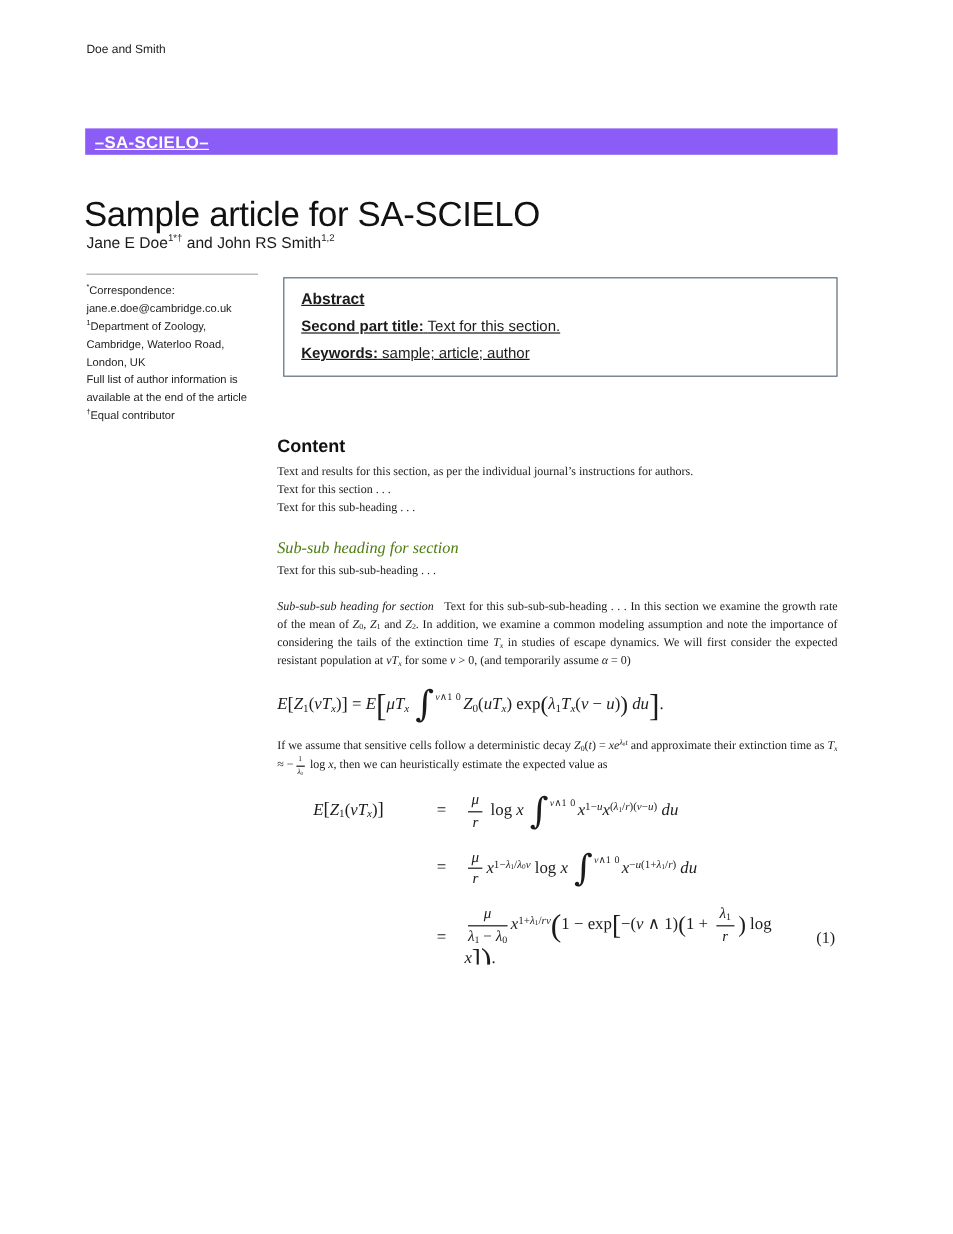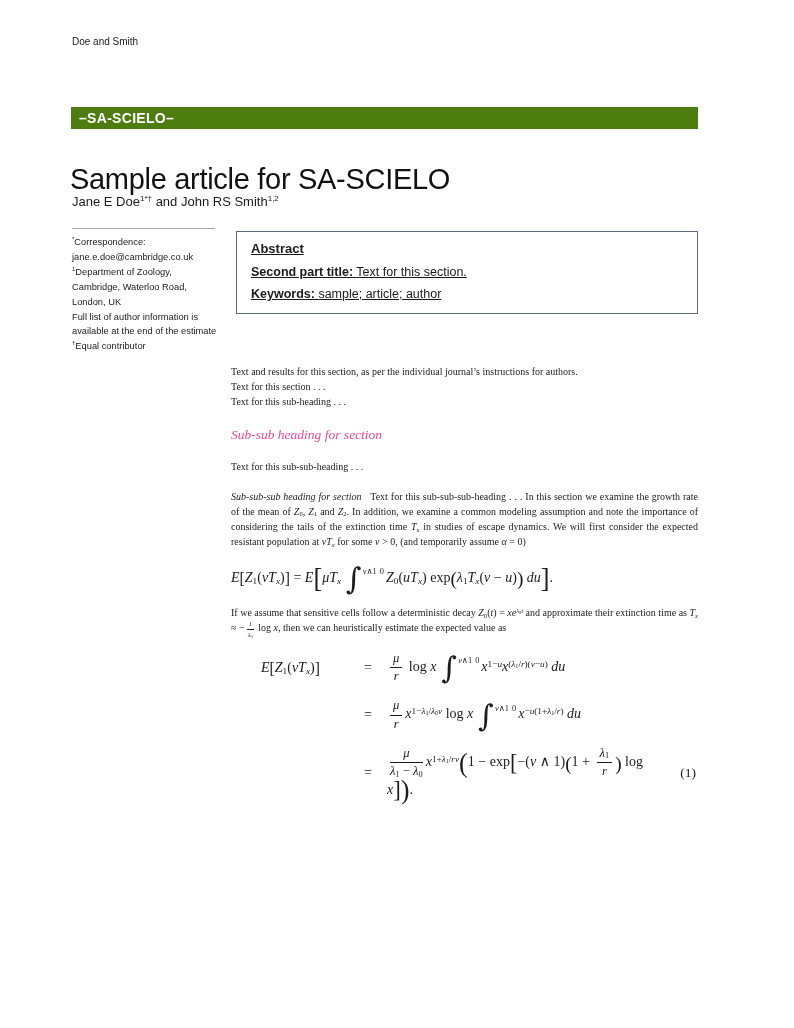--- a/index.html
+++ b/index.html
@@ -56,21 +56,21 @@
     font-family:"Liberation Sans", sans-serif; font-weight:bold; font-size:15px;
     margin:0 0 5px 0; color:#111;
   }
   h2.sec.later { margin-top:17px; }
   h3.subsec {
     font-family:"Liberation Sans", sans-serif; font-weight:normal; font-size:13px;
     margin:15px 0 4px 0; color:#111;
   }
   h4.subsubsec {
     font-family:"Liberation Serif", serif; font-style:italic; font-weight:normal;
-    font-size:13.5px; margin:17px 0 16px 0; color:#ec4899;
+    font-size:13.5px; margin:17px 0 3px 0; color:#4d7c0f;
   }
   .bigpar { margin-top:15px !important; }
   .runin { font-style:italic; }
 
   
   .math { font-family:"Liberation Serif","DejaVu Serif", serif; }
   .math i { font-style:italic; }
   .math sup { font-size:66%; vertical-align:baseline; position:relative; top:-0.48em; }
   .math sub { font-size:66%; vertical-align:baseline; position:relative; top:0.22em; }
   p sup { font-size:66%; vertical-align:baseline; position:relative; top:-0.48em; }
@@ -106,54 +106,55 @@
   .eq-rel { text-align:center; }
   .eq-tag { justify-self:end; font-size:13.5px; padding-right:2px; }
 </style>
 </head>
 <body>
 
 <div class="page">
 
   <div class="running-head">Doe and Smith</div>
 
-  <div class="banner" style="background: #4d7c0f;">
+  <div class="banner" style="background: #8b5cf6; text-decoration: underline;">
     <span>–SA-SCIELO–</span>
   </div>
 
   <h1 class="article-title">Sample article for SA-SCIELO</h1>
 
   <div class="authors">Jane E Doe<sup>1*†</sup> and John RS Smith<sup>1,2</sup></div>
 
   <div class="side-rule" style="background: rgb(169, 169, 169);"></div>
 
   <div class="sidebar">
     <div><sup>*</sup>Correspondence:</div>
     <div>jane.e.doe@cambridge.co.uk</div>
     <div><sup>1</sup>Department of Zoology,</div>
     <div>Cambridge, Waterloo Road,</div>
     <div>London, UK</div>
     <div>Full list of author information is</div>
-    <div>available at the end of the estimate</div>
+    <div>available at the end of the article</div>
     <div><sup>†</sup>Equal contributor</div>
   </div>
 
   <div class="abstract-box" style="border-color: rgb(91, 107, 123); text-decoration: underline;">
     <div class="abstract-heading">Abstract</div>
     <div class="abstract-item">
       <span class="lbl">Second part title:</span>
       <span>Text for this section.</span>
     </div>
     <div class="abstract-item">
       <span class="lbl">Keywords:</span>
       <span>sample; article; author</span>
     </div>
   </div>
 
   <div class="main">
+    <h2 class="sec">Content</h2>
     <p>Text and results for this section, as per the individual journal’s instructions for authors.</p>
 
     <p>Text for this section . . .</p>
 
     <p>Text for this sub-heading . . .</p>
 
     <h4 class="subsubsec">Sub-sub heading for section</h4>
     <p>Text for this sub-sub-heading . . .</p>
 
     <p class="bigpar math"><span class="runin">Sub-sub-sub heading for section</span>&nbsp;&nbsp;&nbsp;Text for this sub-sub-sub-heading . . . In this section we examine the growth rate of the mean of <i>Z</i><sub>0</sub>, <i>Z</i><sub>1</sub> and <i>Z</i><sub>2</sub>. In addition, we examine a common modeling assumption and note the importance of considering the tails of the extinction time <i>T</i><sub><i>x</i></sub> in studies of escape dynamics. We will first consider the expected resistant population at <i>vT</i><sub><i>x</i></sub> for some <i>v</i> &gt; 0, (and temporarily assume <i>α</i> = 0)</p>

